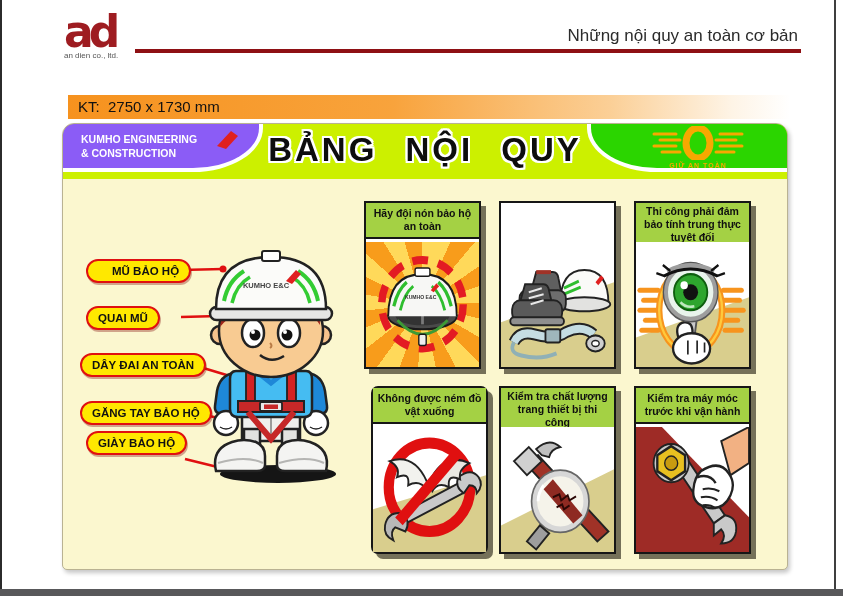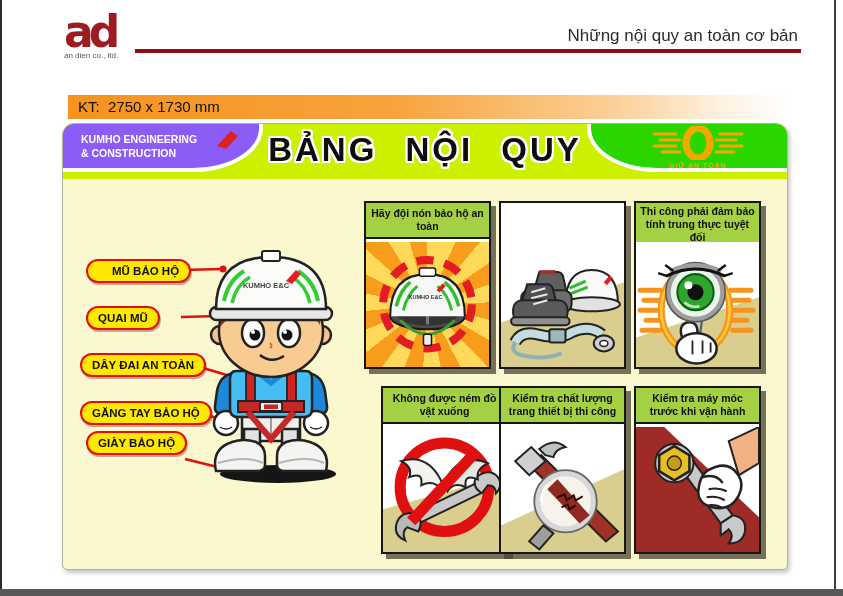--- a/index.html
+++ b/index.html
@@ -38,21 +38,21 @@
   .safety-logo .cap{font-size:7px;font-weight:700;color:#F7A800;letter-spacing:1px;margin-top:-2px;}
 
   .board-body{position:absolute;left:0;top:55px;width:726px;height:392px;}
 
   
   .pill{position:absolute;background:#FFE800;border:2.5px solid #E01010;border-radius:999px;
     font-size:11.5px;font-weight:700;color:#111;line-height:18px;padding:1px 10px;white-space:nowrap;
     box-shadow:1px 2px 0 rgba(130,10,10,0.35);}
 
   
-  .panel{position:absolute;width:127px;height:168px;background:#fff;border:2.5px solid #161616;
+  .panel{position:absolute;width:117px;height:168px;background:#fff;border:2.5px solid #161616;
     box-shadow:5px 5px 0 rgba(72,68,50,0.75);box-sizing:border-box;}
   .panel-title{background:#A4D144;border-bottom:2.5px solid #161616;font-weight:700;font-size:10.5px;
     text-align:center;color:#101010;min-height:36px;display:flex;align-items:center;justify-content:center;
     padding:2px 3px;box-sizing:border-box;line-height:1.25;}
   .panel-art{position:absolute;left:0;right:0;top:38.5px;bottom:0;overflow:hidden;}
   .panel-art svg{display:block;width:100%;height:100%;}
   .sunburst{background:#FFD95A;background-image:repeating-conic-gradient(from 8deg at 50% 50%,#FFD95A 0deg 16deg,#F89C1B 16deg 32deg);}
 
   
   .edge-left{left:0;top:0;width:2px;height:589px;background:#2b2b2b;}
@@ -262,21 +262,21 @@
             <circle cx="59" cy="50" r="8" fill="#111"></circle>
             <circle cx="52" cy="43" r="4" fill="#fff"></circle>
             <path d="M48 60 q6 6 15 4" stroke="#bfe8bf" stroke-width="2.5" fill="none"></path>
             <path d="M34 30 Q59 18 84 30" stroke="#9e9e9e" stroke-width="6" fill="none"></path>
             <path d="M30 34 Q59 20 88 34" stroke="#111" stroke-width="3" fill="none"></path>
             <path d="M31 34 l-9 -3 M37 29 l-8 -6 M87 34 l9 -3 M81 29 l8 -6" stroke="#111" stroke-width="2.5"></path>
           </svg>
         </div>
       </div>
 
-      <div class="panel" style="left:318px;top:207px;">
+      <div class="panel" style="left:308px;top:207px;border-radius:7px;">
         <div class="panel-title">Không được ném đồ vật xuống</div>
         <div class="panel-art">
           <svg viewBox="0 0 122 125" preserveAspectRatio="none">
             <rect width="122" height="125" fill="#fff"></rect>
             <polygon points="0,125 0,82 122,48 122,125" fill="#D9CE8D"></polygon>
             <circle cx="61" cy="60" r="44" fill="none" stroke="#E01010" stroke-width="11"></circle>
             <g transform="rotate(-26 61 78)">
               <rect x="22" y="72" width="80" height="11" rx="3" fill="#C9C9C9" stroke="#222" stroke-width="2"></rect>
             </g>
             <path d="M32 86 q-16 -2 -19 12 q-2 10 9 15 q-4 -9 2 -13 l11 4 q6 -10 -3 -18z" fill="#b8b8b8" stroke="#222" stroke-width="2"></path>

